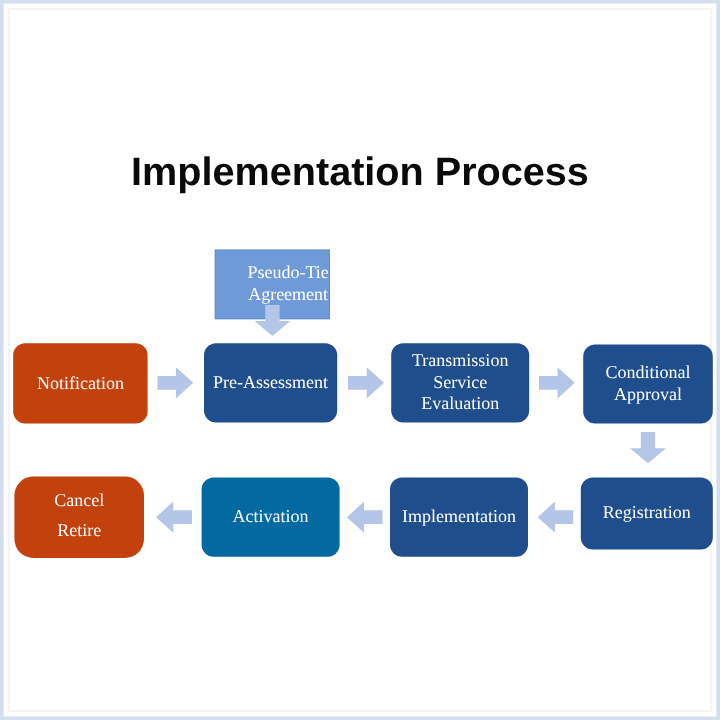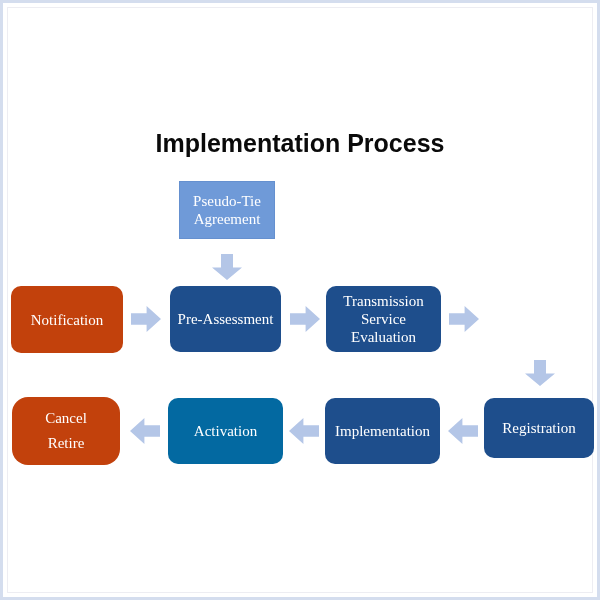--- a/index.html
+++ b/index.html
@@ -25,21 +25,21 @@
   }
   .title {
     position: absolute;
     top: 124px;
     left: 0;
     width: 100%;
     margin: 0;
     text-align: center;
     font-family: "Liberation Sans", sans-serif;
     font-weight: bold;
-    font-size: 25px;
+    font-size: 33px;
     line-height: 32px;
     color: #0a0a0a;
     letter-spacing: 0px;
   }
   .node {
     position: absolute;
     box-sizing: border-box;
     display: flex;
     align-items: center;
     justify-content: center;
@@ -51,21 +51,21 @@
   .node .node-label {
     white-space: pre-line;
   }
   .rounded { border-radius: 10px; }
   .dark-blue  { background: #1e4e8c; }
   .light-blue { background: #6f9ad8; border: 1px solid #6590cf; }
   .red        { background: #c2410c; }
   .green      { background: #0369a1; }
 
   
-  .n-pseudo         { left: 176px; top: 178px; width: 96px;  height: 58px; }
+  .n-pseudo         { left: 176px; top: 205px; width: 96px;  height: 58px; justify-content: flex-end; }
   .n-notification   { left: 8px;   top: 283px; width: 112px; height: 67px; }
   .n-preassessment  { left: 167px; top: 283px; width: 111px; height: 66px; }
   .n-transmission   { left: 323px; top: 283px; width: 115px; height: 66px; }
   .n-conditional    { left: 483px; top: 284px; width: 108px; height: 66px; }
   .n-registration   { left: 481px; top: 395px; width: 110px; height: 60px; }
   .n-implementation { left: 322px; top: 395px; width: 115px; height: 66px; }
   .n-activation     { left: 165px; top: 395px; width: 115px; height: 66px; }
   .n-cancelretire   { left: 9px;   top: 394px; width: 108px; height: 68px; line-height: 1.65; border-radius: 16px; }
 
   
@@ -118,20 +118,24 @@
   </div>
   <div class="arrow right a-r2"></div>
 
   <div class="node dark-blue rounded n-transmission">
     <span class="node-label">Transmission
 Service
 Evaluation</span>
   </div>
   <div class="arrow right a-r3"></div>
 
+  <div class="node dark-blue rounded n-conditional">
+    <span class="node-label">Conditional
+Approval</span>
+  </div>
   <div class="arrow down a-d2"></div>
 
   <div class="node dark-blue rounded n-registration">
     <span class="node-label">Registration</span>
   </div>
   <div class="arrow left a-l1"></div>
 
   <div class="node dark-blue rounded n-implementation">
     <span class="node-label">Implementation</span>
   </div>

